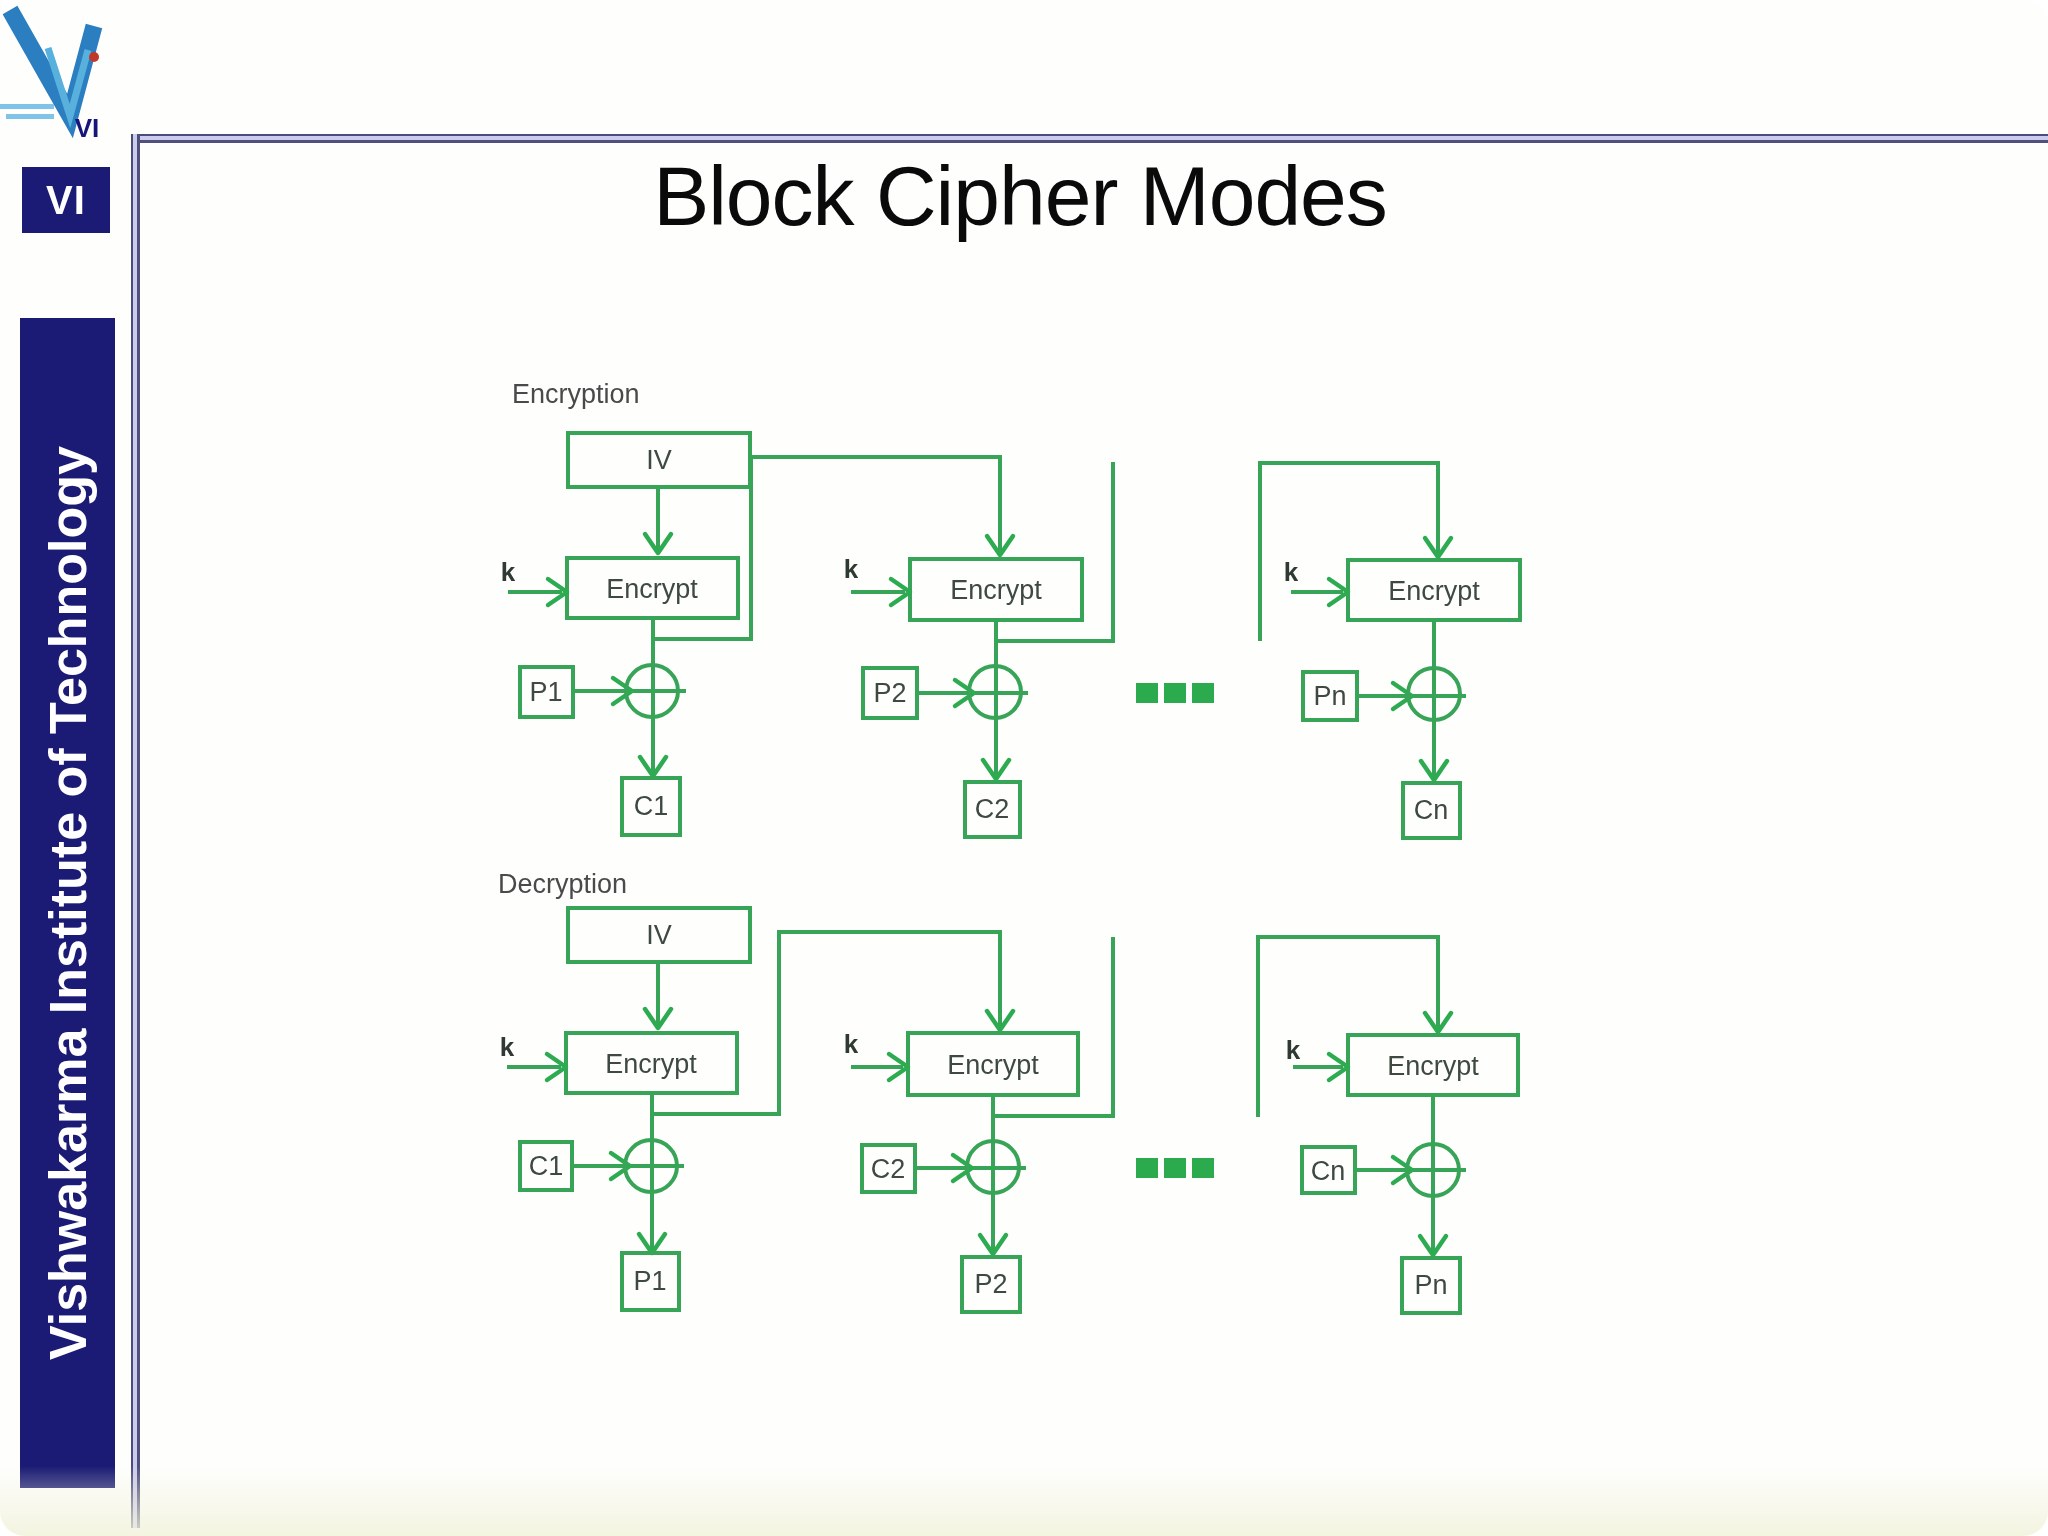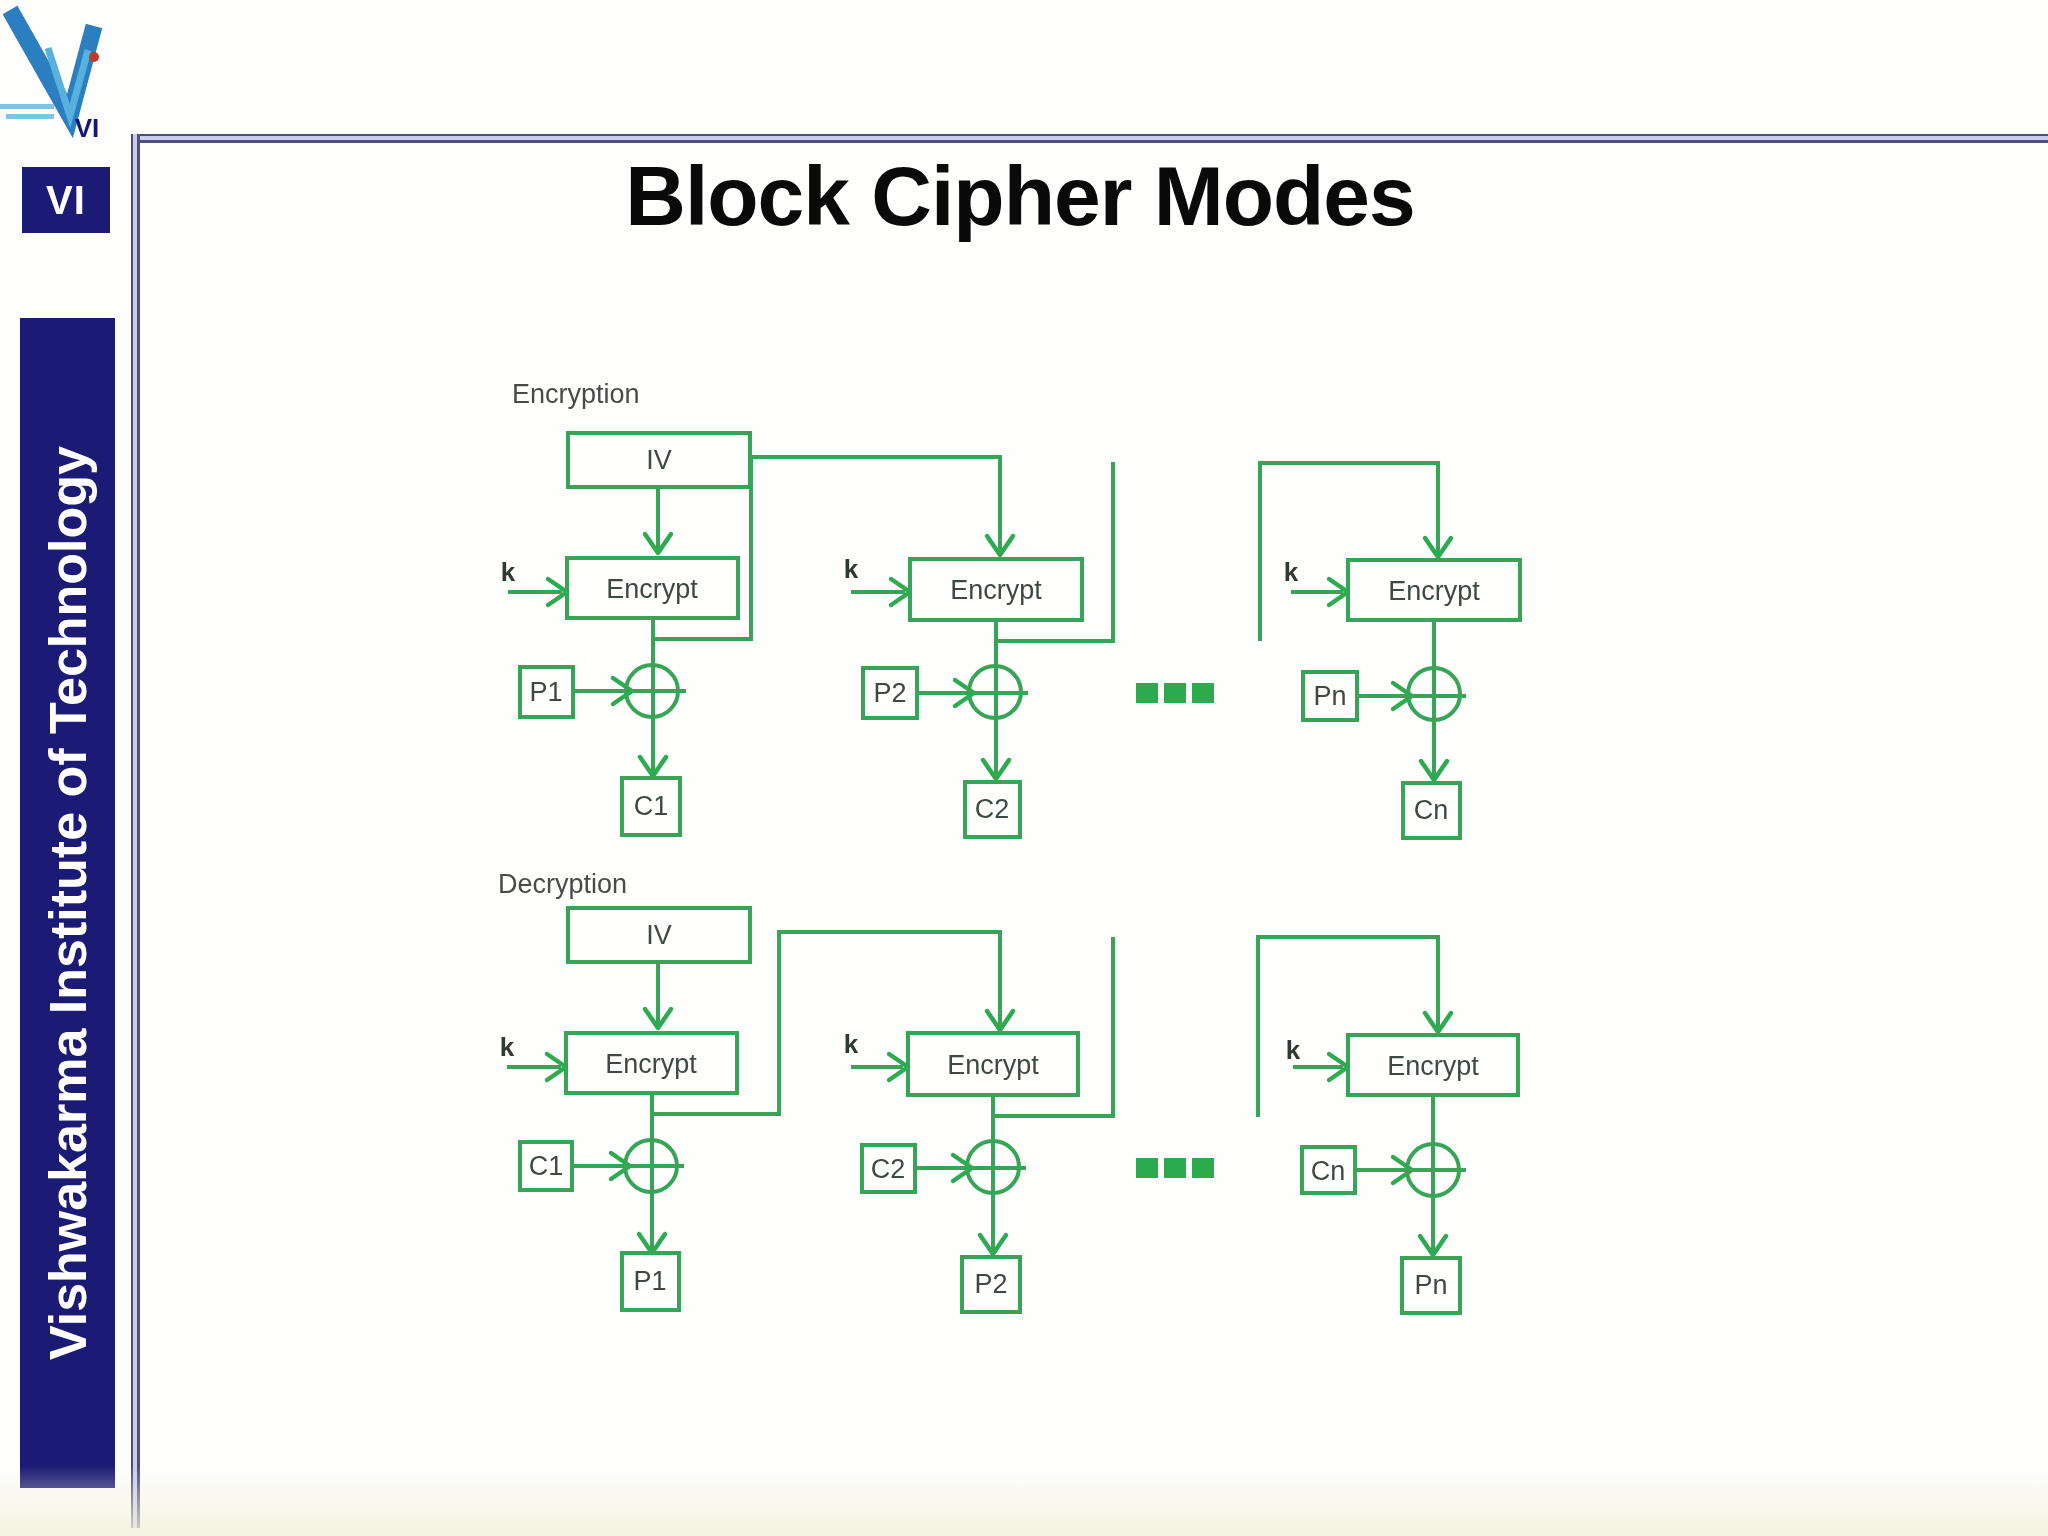--- a/index.html
+++ b/index.html
@@ -1,32 +1,32 @@
 <!DOCTYPE html>
 <html><head>
 <meta charset="utf-8">
 <style>
   html,body{margin:0;padding:0;background:#ffffff;}
   #stage{
     position:relative;width:2048px;height:1536px;background:#fefefd;
-    overflow:hidden;font-family:"Liberation Sans",sans-serif;
+    overflow:hidden;font-family:"Liberation Sans",sans-serif;border-radius:25px;
   }
   
   .frame-top{
     position:absolute;left:131px;top:134px;width:1917px;height:9px;
     background:linear-gradient(to bottom,#4c4c7a 0 2px,#ccccec 2px 6px,#50507e 6px 9px);
   }
   .frame-left{
     position:absolute;left:131px;top:134px;width:9px;height:1394px;
     background:linear-gradient(to right,#4c4c7a 0 2px,#ccccec 2px 6px,#50507e 6px 9px);
   }
   
   .title{
     position:absolute;left:540px;top:148px;width:960px;
-    font-size:84px;font-weight:bold;color:#0a0a0a;text-align:center;
+    font-size:84px;font-weight:normal;color:#0a0a0a;text-align:center;
     letter-spacing:-1px;white-space:nowrap;
   }
   
   .vi-badge{
     position:absolute;left:22px;top:167px;width:88px;height:66px;
     background:#1b1b75;color:#ffffff;display:flex;align-items:center;justify-content:center;
     font-size:40px;font-weight:bold;letter-spacing:1px;
   }
   
   .sidebar{

